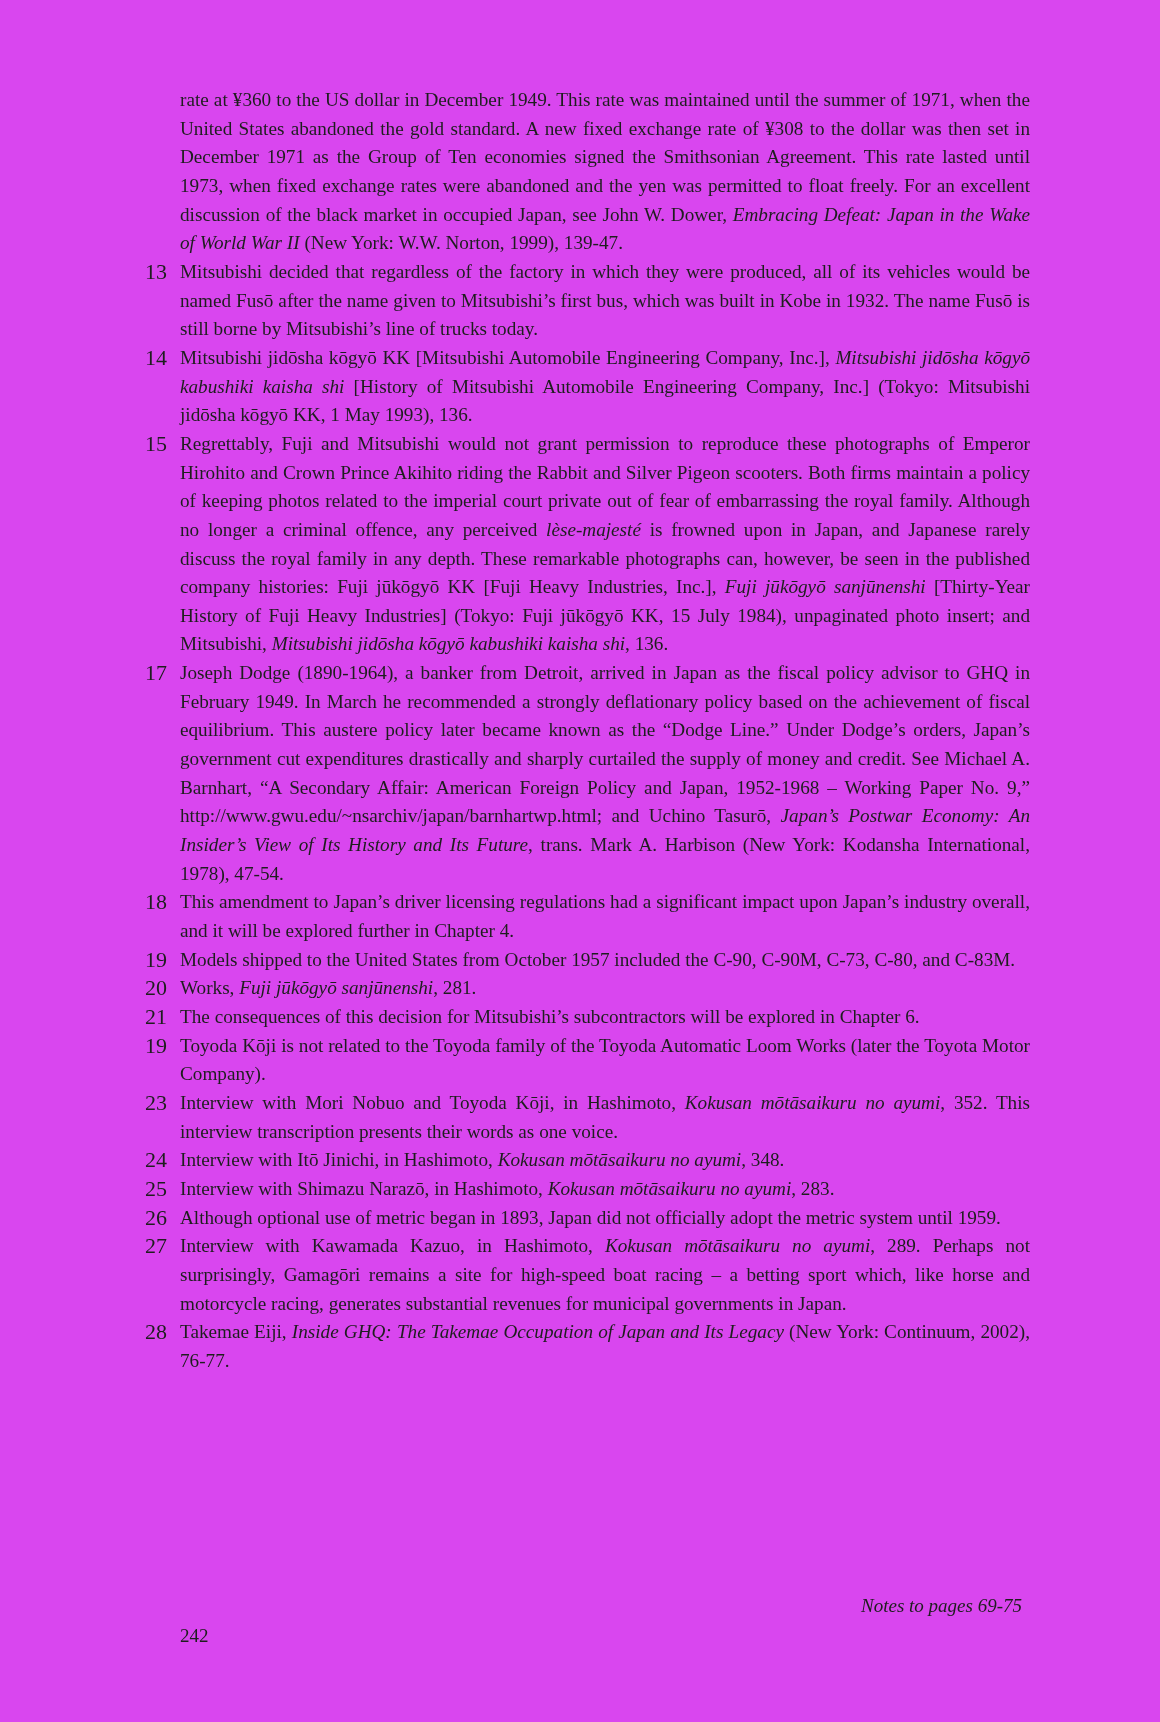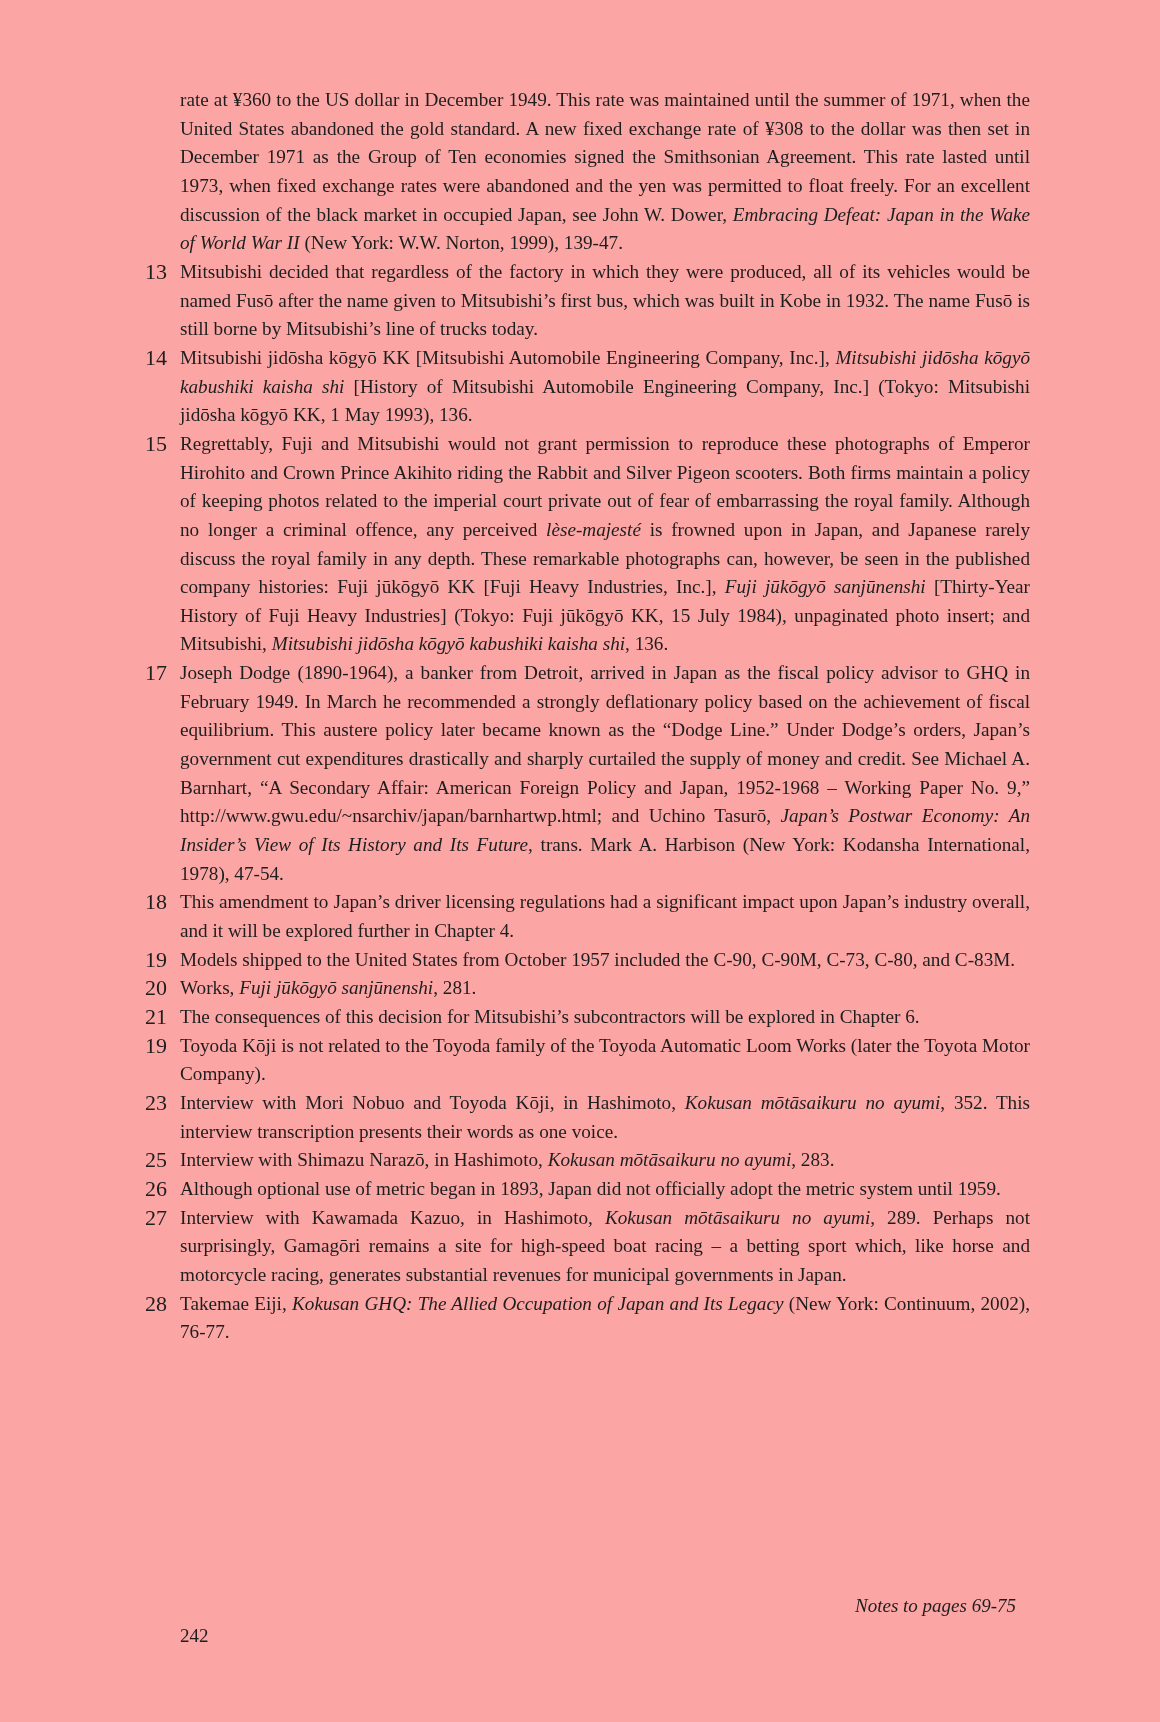--- a/index.html
+++ b/index.html
@@ -1,38 +1,38 @@
 <!DOCTYPE html>
 <html><head>
 <meta charset="utf-8">
 <style>
   html, body { margin: 0; padding: 0; background: #ffffff; }
   body { width: 1160px; height: 1722px; position: relative; overflow: hidden; }
   .page {
     position: absolute; left: 0; top: 0; width: 1160px; height: 1722px;
-    background: #fca5a5; color: #1e1e1e;
+    background: #d946ef; color: #1e1e1e;
     font-family: "Liberation Serif", "DejaVu Serif", serif;
   }
   .notes {
     position: absolute; left: 145px; top: 86px; width: 885px;
     font-size: 19.2px; line-height: 28.65px;
   }
   .note { position: relative; padding-left: 35px; text-align: justify; }
   .num {
     position: absolute; left: 0; top: 0; width: 30px; text-align: left;
     font-size: 22px;
   }
   .note-body { display: block; text-align: justify; }
   i, .it { font-style: italic; }
   .footer {
     position: absolute; left: 180px; top: 1595px; width: 850px; height: 30px;
     font-size: 19px;
   }
   .folio { position: absolute; left: 0; top: 0; margin-top: 30px; }
-  .running-head { position: absolute; right: 14px; top: 0; font-style: italic; }
+  .running-head { position: absolute; right: 8px; top: 0; font-style: italic; }
 </style>
 </head>
 <body>
 
 <div class="page">
   <div class="notes" id="notes">
       <div class="note">
         <span class="num"></span>
         <span class="note-body"><span>rate at ¥360 to the US dollar in December 1949. This rate was maintained until the summer of 1971, when the United States abandoned the gold standard. A new fixed exchange rate of ¥308 to the dollar was then set in December 1971 as the Group of Ten economies signed the Smithsonian Agreement. This rate lasted until 1973, when fixed exchange rates were abandoned and the yen was permitted to float freely. For an excellent discussion of the black market in occupied Japan, see John W. Dower, </span><i>Embracing Defeat: Japan in the Wake of World War II</i><span> (New York: W.W. Norton, 1999), 139-47.</span></span>
       </div>
@@ -70,33 +70,37 @@
       </div>
       <div class="note">
         <span class="num">19</span>
         <span class="note-body"><span>Toyoda Kōji is not related to the Toyoda family of the Toyoda Automatic Loom Works (later the Toyota Motor Company).</span></span>
       </div>
       <div class="note">
         <span class="num">23</span>
         <span class="note-body"><span>Interview with Mori Nobuo and Toyoda Kōji, in Hashimoto, </span><i>Kokusan mōtāsaikuru no ayumi</i><span>, 352. This interview transcription presents their words as one voice.</span></span>
       </div>
       <div class="note">
+        <span class="num">24</span>
+        <span class="note-body"><span>Interview with Itō Jinichi, in Hashimoto, </span><i>Kokusan mōtāsaikuru no ayumi</i><span>, 348.</span></span>
+      </div>
+      <div class="note">
         <span class="num">25</span>
         <span class="note-body"><span>Interview with Shimazu Narazō, in Hashimoto, </span><i>Kokusan mōtāsaikuru no ayumi</i><span>, 283.</span></span>
       </div>
       <div class="note">
         <span class="num">26</span>
         <span class="note-body"><span>Although optional use of metric began in 1893, Japan did not officially adopt the metric system until 1959.</span></span>
       </div>
       <div class="note">
         <span class="num">27</span>
         <span class="note-body"><span>Interview with Kawamada Kazuo, in Hashimoto, </span><i>Kokusan mōtāsaikuru no ayumi</i><span>, 289. Perhaps not surprisingly, Gamagōri remains a site for high-speed boat racing – a betting sport which, like horse and motorcycle racing, generates substantial revenues for municipal governments in Japan.</span></span>
       </div>
       <div class="note">
         <span class="num">28</span>
-        <span class="note-body"><span>Takemae Eiji, </span><i>Kokusan GHQ: The Allied Occupation of Japan and Its Legacy</i><span> (New York: Continuum, 2002), 76-77.</span></span>
+        <span class="note-body"><span>Takemae Eiji, </span><i>Inside GHQ: The Takemae Occupation of Japan and Its Legacy</i><span> (New York: Continuum, 2002), 76-77.</span></span>
       </div>
     </div>
   <div class="footer">
     <span class="folio">242</span>
     <span class="running-head">Notes to pages 69-75</span>
   </div>
 </div>
 
 </body></html>

